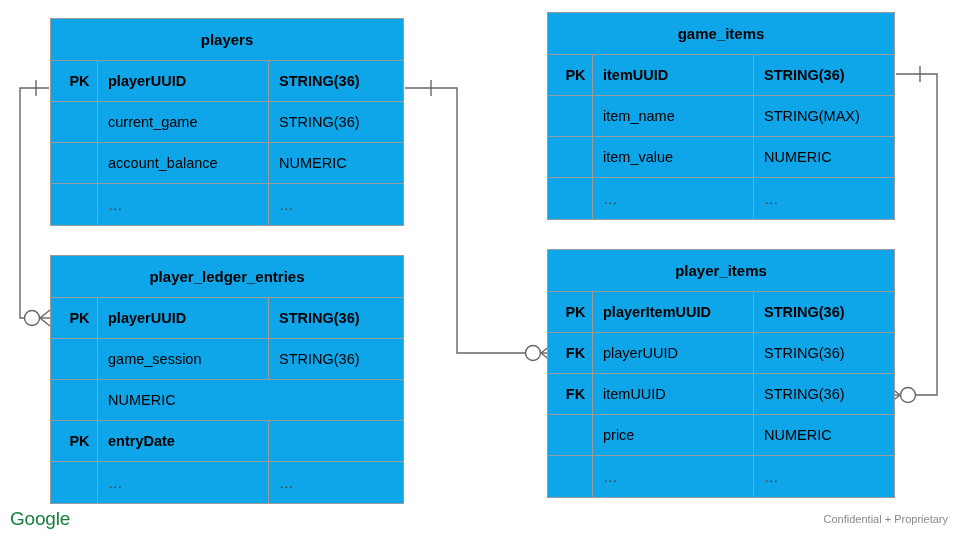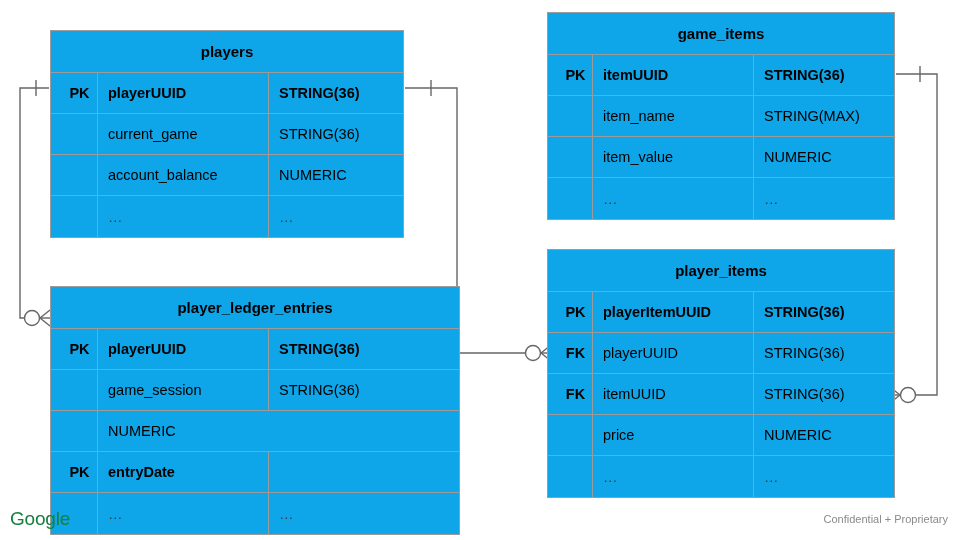--- a/index.html
+++ b/index.html
@@ -104,22 +104,22 @@
   
   .left .cell-key  { width: 47px; }
   .left .cell-name { width: 171px; }
   .left .cell-type { width: 134px; }
   
   .right .cell-key  { width: 45px; }
   .right .cell-name { width: 161px; }
   .right .cell-type { width: 140px; }
 
   
-  #tbl-players            { left: 50px;  top: 30px;  width: 354px; }
-  #tbl-ledger             { left: 50px;  top: 255px; width: 410px; margin-top: 31px; }
+  #tbl-players            { left: 50px;  top: 18px;  width: 354px; }
+  #tbl-ledger             { left: 50px;  top: 255px; width: 354px; }
   #tbl-game-items         { left: 547px; top: 12px;  width: 348px; }
   #tbl-player-items       { left: 547px; top: 249px; width: 348px; }
 
   
   .footer-logo {
     position: absolute;
     left: 10px;
     top: 508px;
     font-size: 19px;
     color: #15803d;

